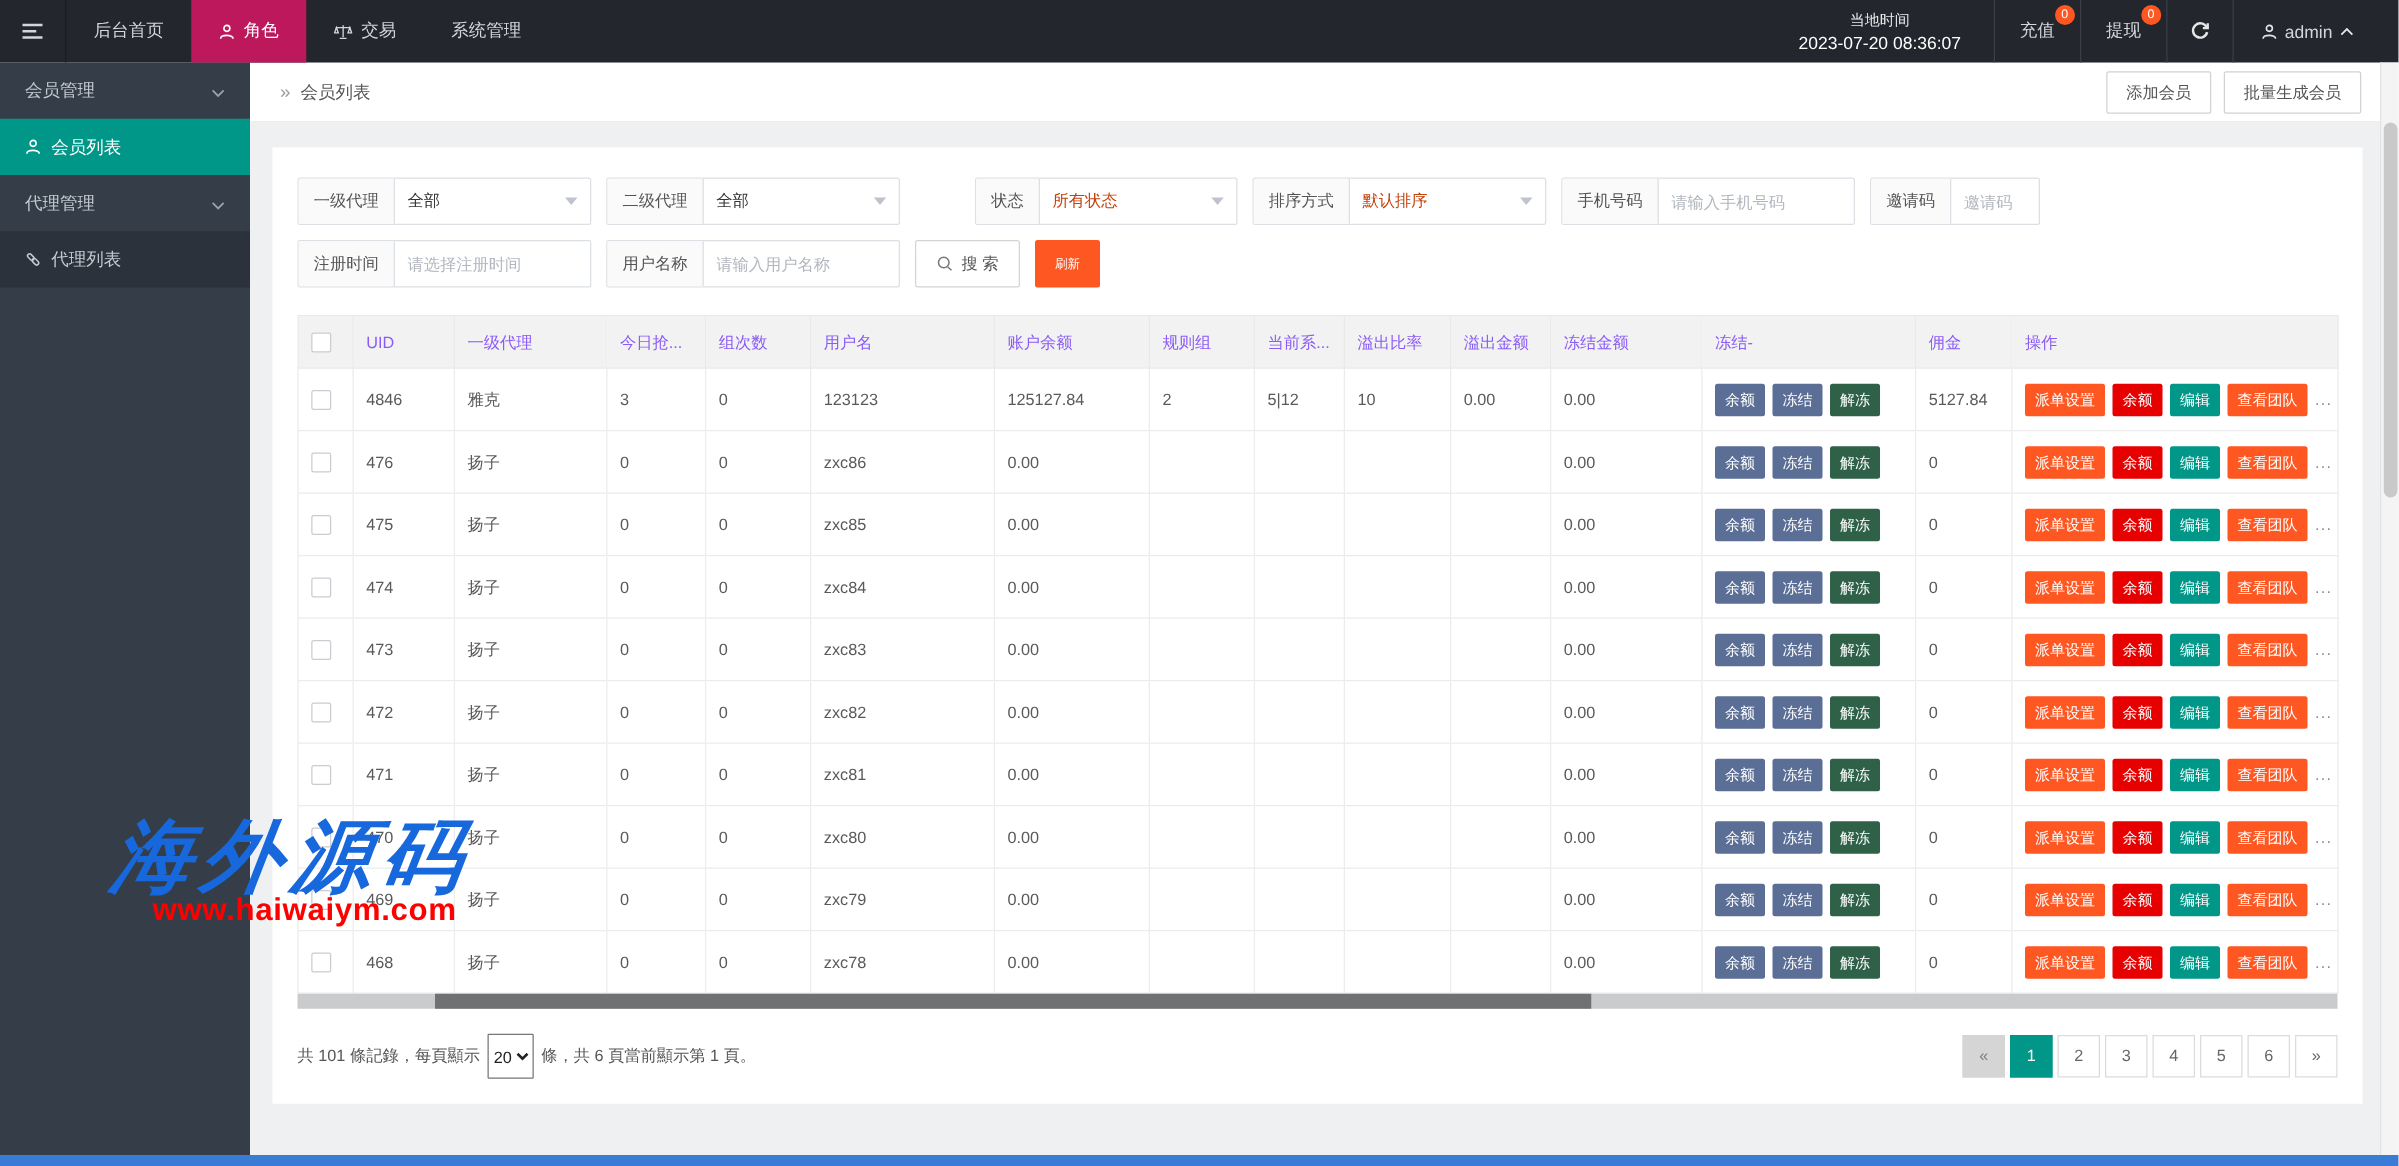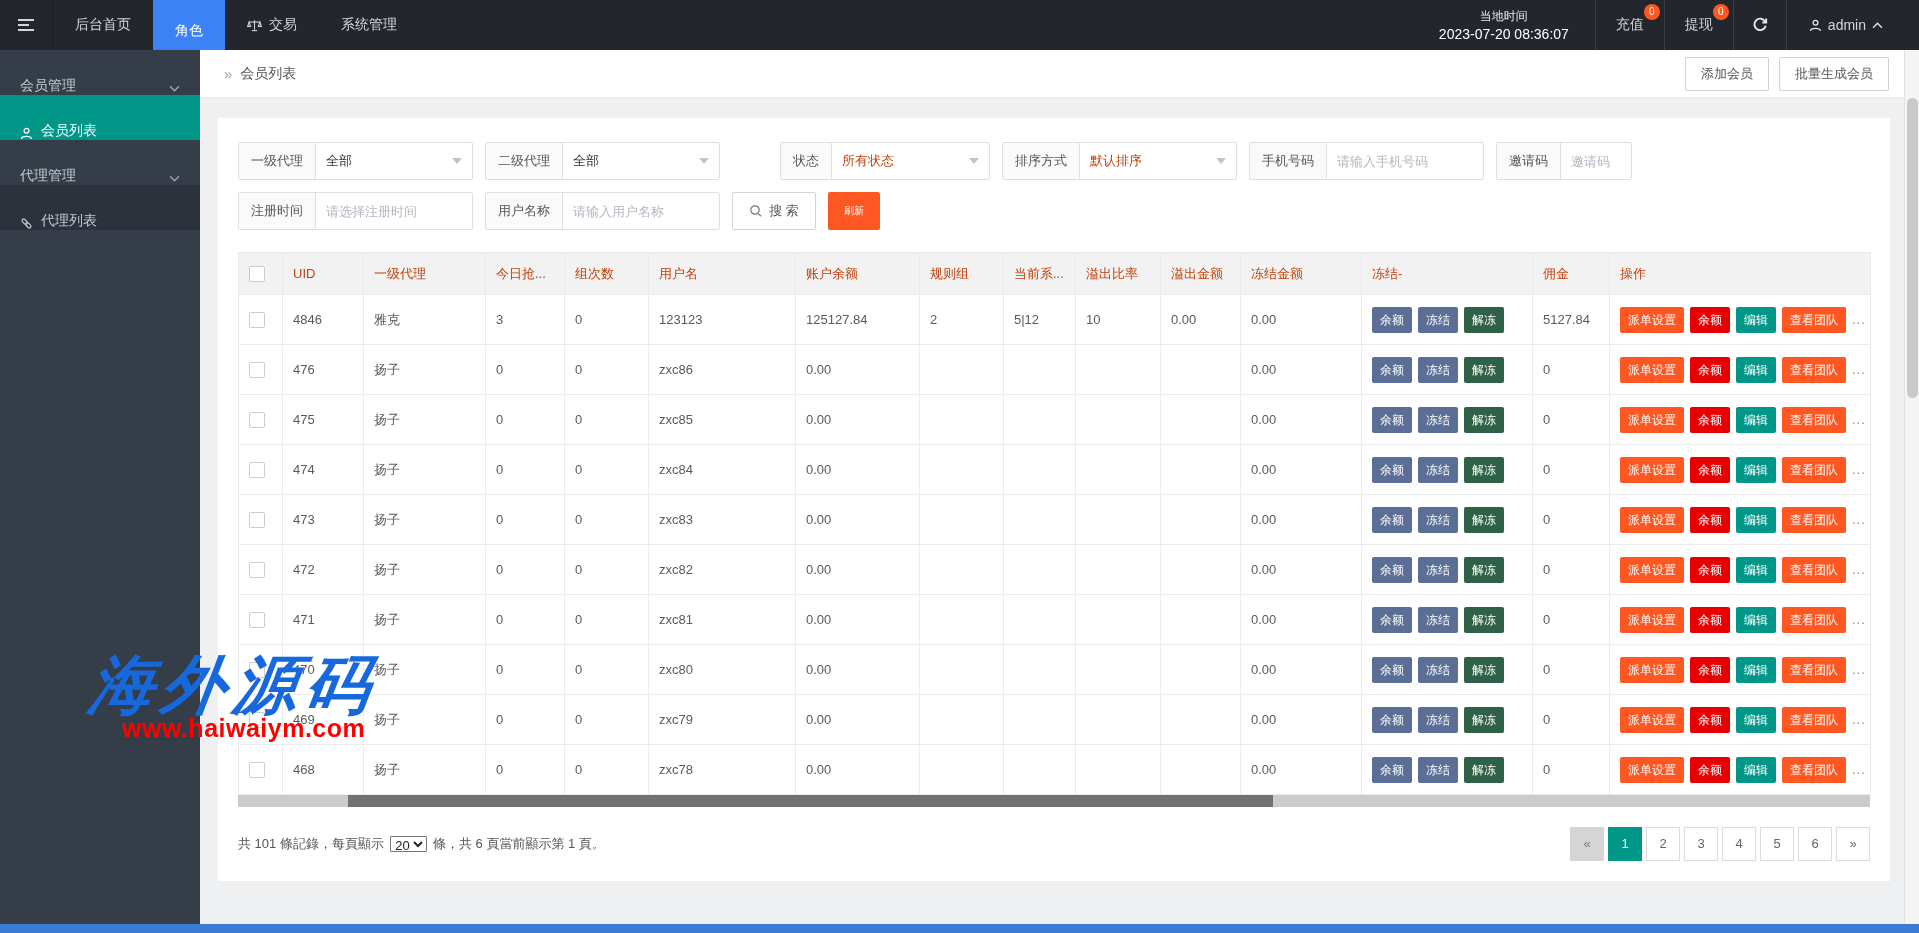--- a/index.html
+++ b/index.html
@@ -8,34 +8,34 @@
 
   
   .navbar { position:absolute; left:0; top:0; width:100%; height:50px; background:#23262c; display:flex; align-items:stretch; z-index:30; }
   .logo { width:200px; display:flex; align-items:center; justify-content:center; color:#fff; font-size:21px; letter-spacing:.5px; border-right:1px solid #1a1d22; }
   .logo sup { font-size:9px; margin-left:3px; transform:translateY(-6px); color:#e8e8e8; }
   .nav-left { display:flex; align-items:stretch; flex:1; }
   .nav-item { display:flex; align-items:center; gap:7px; padding:15px 22px; color:#d3d6da; font-size:14px; cursor:pointer; }
   .nav-item.hamburger { border-right:1px solid #1a1d22; padding:0 18px; flex-direction:column; justify-content:center; gap:3px; }
   .nav-item.hamburger i { display:block; height:2px; background:#d3d6da; width:16px; }
   .nav-item.hamburger i.mid { width:11px; align-self:flex-start; }
-  .nav-item.active { background:#3b82f6; color:#fff;flex-direction:column; }
+  .nav-item.active { background:#be185d; color:#fff; }
   .nav-right { display:flex; align-items:stretch; padding-right:14px; }
   .time-block { display:flex; flex-direction:column; justify-content:center; align-items:center; padding:0 26px; color:#fff; border-right:1px solid #3a3f47; }
   .time-block .t1 { font-size:12px; line-height:17px; color:#e9eaec; }
   .time-block .t2 { font-size:14px; line-height:18px; }
   .badge-item { position:relative; border-right:1px solid #3a3f47; padding:0 20px; }
   .badge { position:absolute; top:4px; right:4px; min-width:16px; height:16px; border-radius:8px; background:#ff5722; color:#fff; font-size:10px; line-height:16px; text-align:center; padding:0 4px; }
   .refresh-item { border-right:1px solid #3a3f47; padding:0 18px; }
   .user-item { gap:6px; }
   .icon-svg { display:inline-block; vertical-align:middle; }
 
   
   .sidebar { position:absolute; left:0; top:50px; bottom:0; width:200px; background:#353e48; z-index:20; }
-  .side-item { height:45px; display:flex; align-items:flex-end; padding:0 20px; color:#c3cad1; font-size:14px; cursor:pointer; position:relative; gap:8px; }
+  .side-item { height:45px; display:flex; align-items:center; padding:0 20px; color:#c3cad1; font-size:14px; cursor:pointer; position:relative; gap:8px; }
   .side-item .chev { margin-left:auto; color:#9aa3ad; }
   .side-item.sub { background:#2b323b; }
   .side-item.active { background:#009688; color:#fff; }
 
   
   .main { position:absolute; left:200px; top:50px; right:0; bottom:0; overflow:hidden; }
   .breadcrumb-bar { height:48px; background:#fff; border-bottom:1px solid #e8e8e8; display:flex; align-items:center; padding:0 30px 0 24px; }
   .crumb-mark { color:#9c9c9c; font-size:15px; margin-right:8px; }
   .crumb-title { color:#555; font-size:14px; }
   .crumb-actions { margin-left:auto; display:flex; gap:10px; }
@@ -53,39 +53,39 @@
   .fcaret { width:0; height:0; border-left:5px solid transparent; border-right:5px solid transparent; border-top:6px solid #bfc4cc; align-self:center; margin-right:10px; }
   .finput { flex:1; border:none; outline:none; padding:0 10px; font-size:13px; color:#333; font-family:inherit; min-width:0; background:transparent; }
   .finput::placeholder { color:#b2b7bf; }
   .w-a { width:235px; } .w-b { width:210px;margin-left:48px; } .w-c { width:136px; }
   .btn-search { height:38px; width:84px; background:#fff; border:1px solid #d4d4d4; border-radius:2px; color:#555; font-size:13px; display:flex; align-items:center; justify-content:center; gap:6px; cursor:pointer; font-family:inherit; }
   .btn-refresh { height:38px; width:52px; background:#ff5722; border:none; border-radius:2px; color:#fff; font-size:10px; cursor:pointer; font-family:inherit; }
 
   
   .tbl-wrap { width:1632px; }
   table.grid { width:1632px; border-collapse:collapse; table-layout:fixed; }
-  table.grid th { height:42px; background:#f2f2f2; border:1px solid #e9e9e9; font-weight:normal; color:#c2410c; font-size:13px; text-align:left; padding:0 10px; white-space:nowrap; overflow:hidden; }
+  table.grid th { height:42px; background:#f2f2f2; border:1px solid #e9e9e9; font-weight:normal; color:#8b5cf6; font-size:13px; text-align:left; padding:0 10px; white-space:nowrap; overflow:hidden; }
   table.grid td { height:50px; border:1px solid #ececec; color:#5a5a5a; font-size:13px; padding:0 10px; background:#fff; white-space:nowrap; overflow:hidden; }
   .cbx { width:16px; height:16px; border:1px solid #c9ccd1; border-radius:2px; background:#fff; cursor:pointer; }
   .mini-btn { display:inline-block; height:26px; line-height:26px; padding:0 8px; border-radius:2px; color:#fff; font-size:12px; margin-right:6px; cursor:pointer; border:none; font-family:inherit; }
   .bg-slate { background:#5a6e96; }
   .bg-green { background:#2e6148; }
   .bg-orange { background:#ff5722; }
   .bg-red { background:#e60000; }
   .bg-teal { background:#009688; }
   .more-dots { color:#8a8a8a; font-size:13px; letter-spacing:1px; }
 
   
   .hscroll { width:1632px; height:12px; background:#c9cbcd; position:relative; }
   .hscroll .thumb { position:absolute; left:110px; top:0; width:925px; height:12px; background:#6f7173; }
 
   
   .pager-row { margin-top:20px; display:flex; align-items:center; justify-content:space-between; width:1632px; }
   .pg-summary { color:#555; font-size:13px; display:flex; align-items:center; gap:6px; }
-  .pg-summary select { font-size:13px; font-family:inherit; height:16px; border:1px solid #767676; border-radius:1px; background:#fff; color:#222;text-align:center; }
+  .pg-summary select { font-size:13px; font-family:inherit; height:36px; border:1px solid #767676; border-radius:1px; background:#fff; color:#222; }
   .pages { display:flex; gap:4px; }
   .page { min-width:34px; height:34px; line-height:32px; text-align:center; background:#fff; border:1px solid #dcdcdc; color:#666; font-size:13px; cursor:pointer; padding:0 6px; font-family:inherit; }
   .page.disabled { background:#d5d5d5; border-color:#d5d5d5; color:#7e7e7e; }
   .page.active { background:#009688; border-color:#009688; color:#fff; }
 
   
   .wm-text { position:absolute; left:90px; top:642px; z-index:40; font-family:"DejaVu Serif", serif; font-style:italic; font-weight:bold; font-size:64px; color:#1668dc; letter-spacing:8px; transform:skewX(-8deg); pointer-events:none; }
   .wm-url { position:absolute; left:122px; top:714px; z-index:40; font-size:25px; font-weight:bold; color:#fe0000; letter-spacing:.5px; pointer-events:none; }
   .bottom-strip { position:absolute; left:0; right:0; bottom:0; height:9px; background:#3a7bd5; z-index:50; }
   .vscroll { position:absolute; right:0; top:50px; bottom:9px; width:15px; background:#f4f4f4; border-left:1px solid #e2e2e2; z-index:45; }

